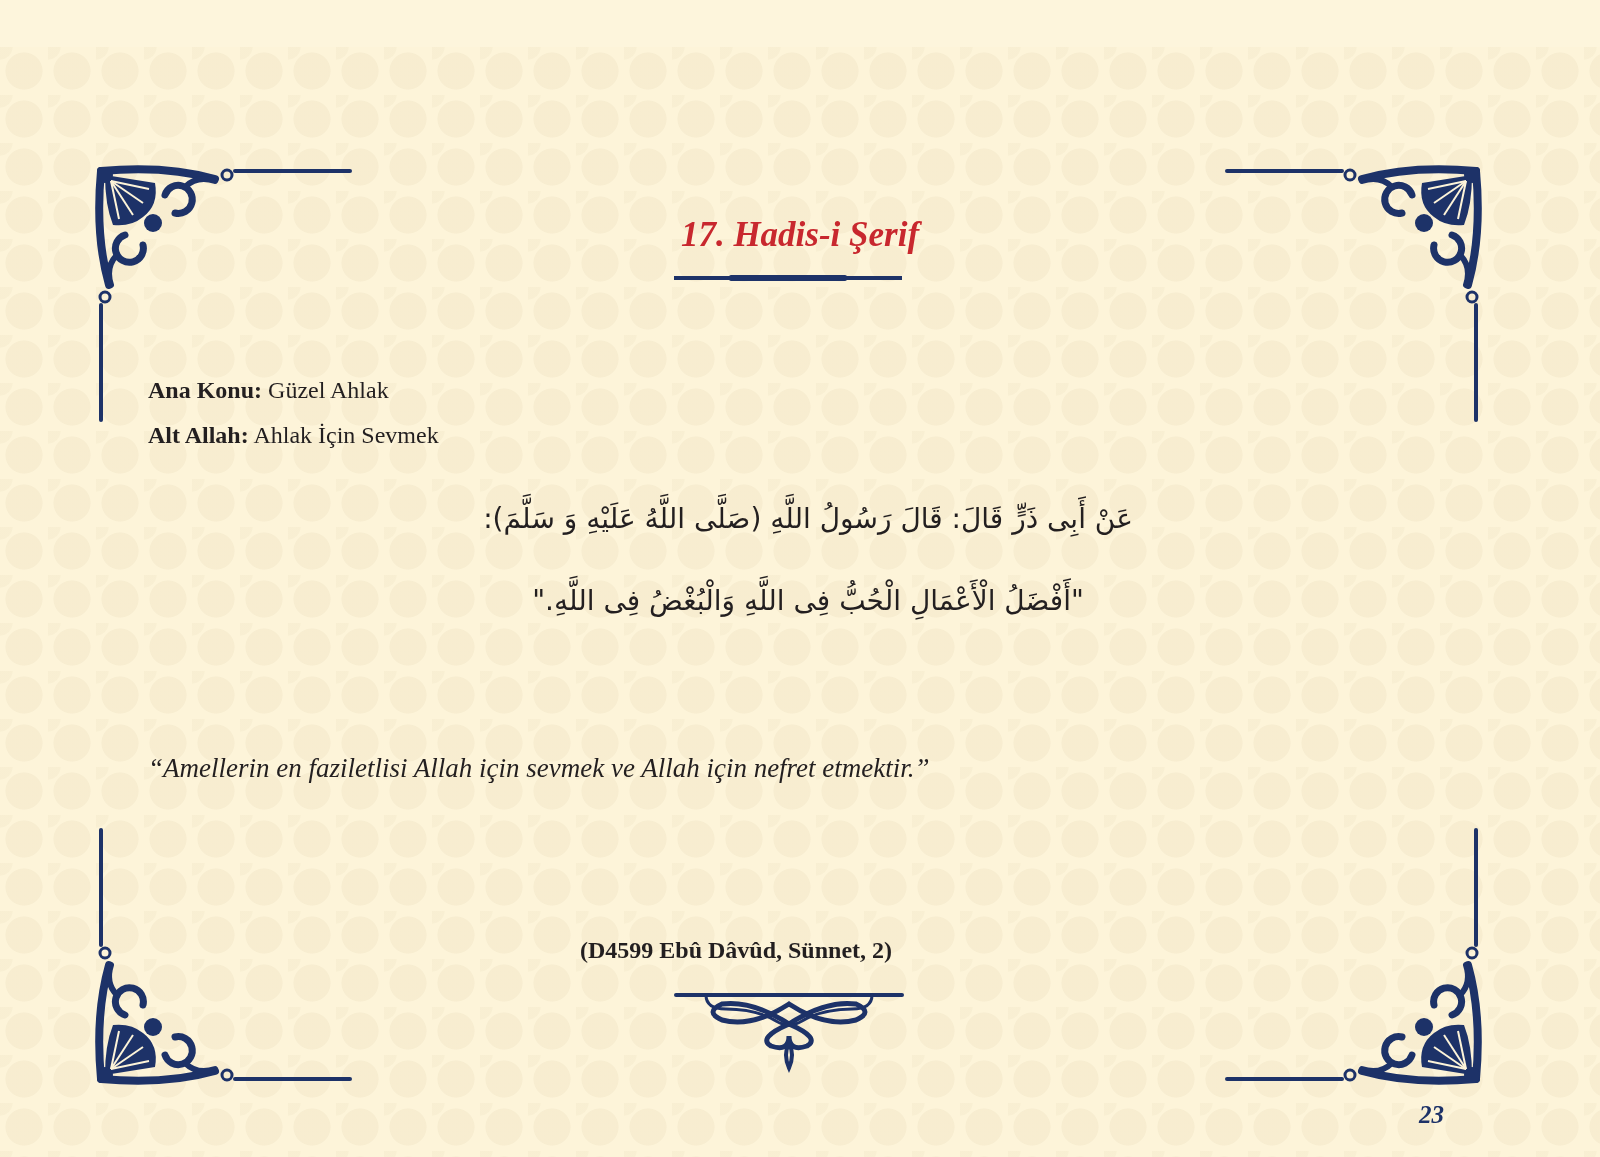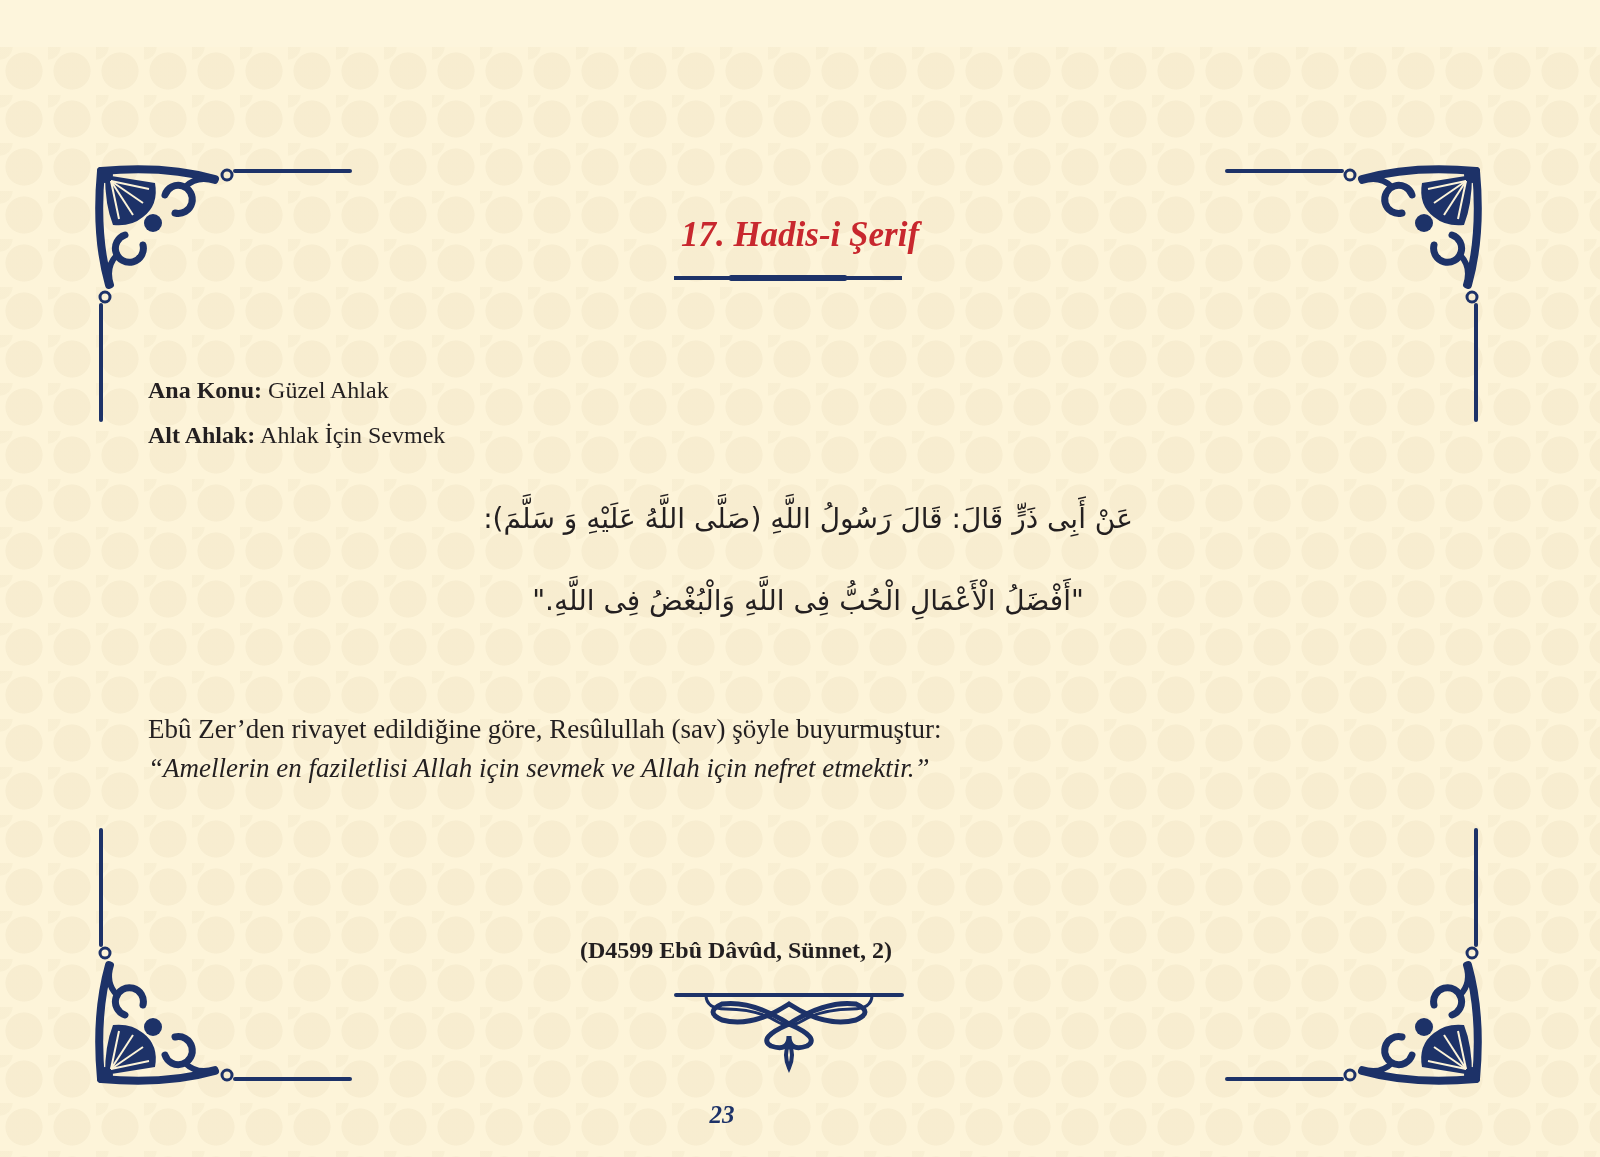--- a/index.html
+++ b/index.html
@@ -62,21 +62,21 @@
 
   .source {
     position: absolute; left: 0; width: 1472px; top: 890px; text-align: center;
     font-size: 24px; font-weight: bold; color: #231f20;
   }
   .bottom-ornament {
     position: absolute; left: 674px; top: 945px; width: 230px; height: 90px;
   }
   .bottom-ornament svg { width: 100%; height: 100%; display: block; }
   .page-number {
-    position: absolute; left: 0; width: 1444px; top: 1054px; text-align: center;
+    position: absolute; left: 0; width: 1444px; top: 1054px; text-align: right;
     font-size: 25px; font-weight: bold; font-style: italic; color: #1d3268;
   }
 </style>
 </head>
 <body>
 
 <div class="page">
 
   <div class="corner c-tl">
     <svg viewBox="0 0 260 260">
@@ -191,28 +191,27 @@
   </div>
 
   <div class="title">17. Hadis-i Şerif</div>
   <div class="title-rule"></div>
 
   <div class="topic topic-1">
     <b>Ana Konu:</b>
     <span>Güzel Ahlak</span>
   </div>
   <div class="topic topic-2">
-    <b>Alt Ahlak:</b>
+    <b>Alt Allah:</b>
     <span>Ahlak İçin Sevmek</span>
   </div>
 
   <div class="arabic arabic-1">عَنْ أَبِى ذَرٍّ قَالَ: قَالَ رَسُولُ اللَّهِ (صَلَّى اللَّهُ عَلَيْهِ وَ سَلَّمَ):</div>
   <div class="arabic arabic-2">"أَفْضَلُ الْأَعْمَالِ الْحُبُّ فِى اللَّهِ وَالْبُغْضُ فِى اللَّهِ."</div>
 
-  <div class="translation t-1">Ebû Zer’den rivayet edildiğine göre, Resûlullah (sav) şöyle buyurmuştur:</div>
   <div class="translation t-2">“Amellerin en faziletlisi Allah için sevmek ve Allah için nefret etmektir.”</div>
 
   <div class="source">(D4599 Ebû Dâvûd, Sünnet, 2)</div>
 
   <div class="bottom-ornament">
     <svg viewBox="0 0 230 90">
       <g fill="none" stroke="#1d3268" stroke-linecap="round">
         <line x1="2" y1="3" x2="228" y2="3" stroke-width="4"></line>
         <path d="M32 3 q0 14 20 14 q30 0 50 12 q13 8 26 0 q20 -12 50 -12 q20 0 20 -14" stroke-width="3"></path>
         <path d="M48 28 q-18 -8 0 -16 q30 -4 67 20 q37 -24 67 -20 q18 8 0 16 q-30 8 -67 -16 q-37 24 -67 16z" stroke-width="5"></path>

